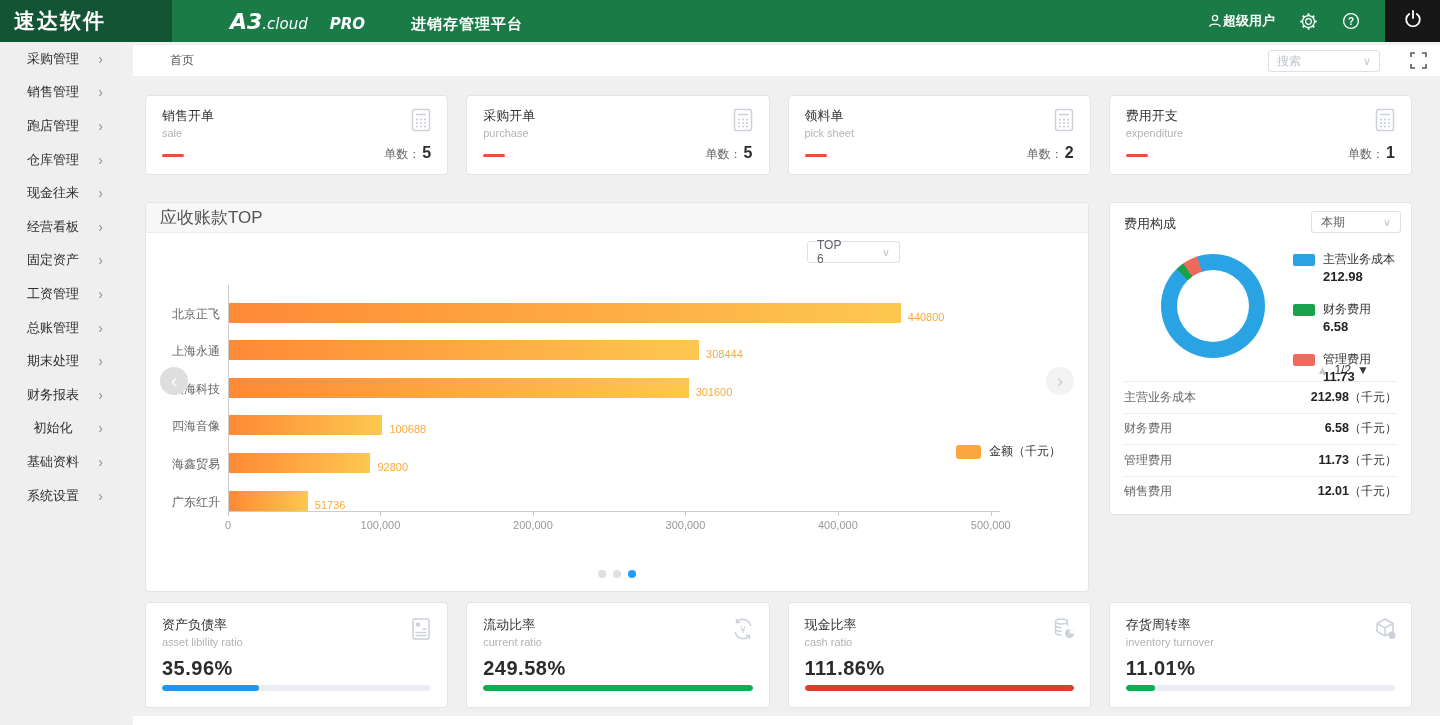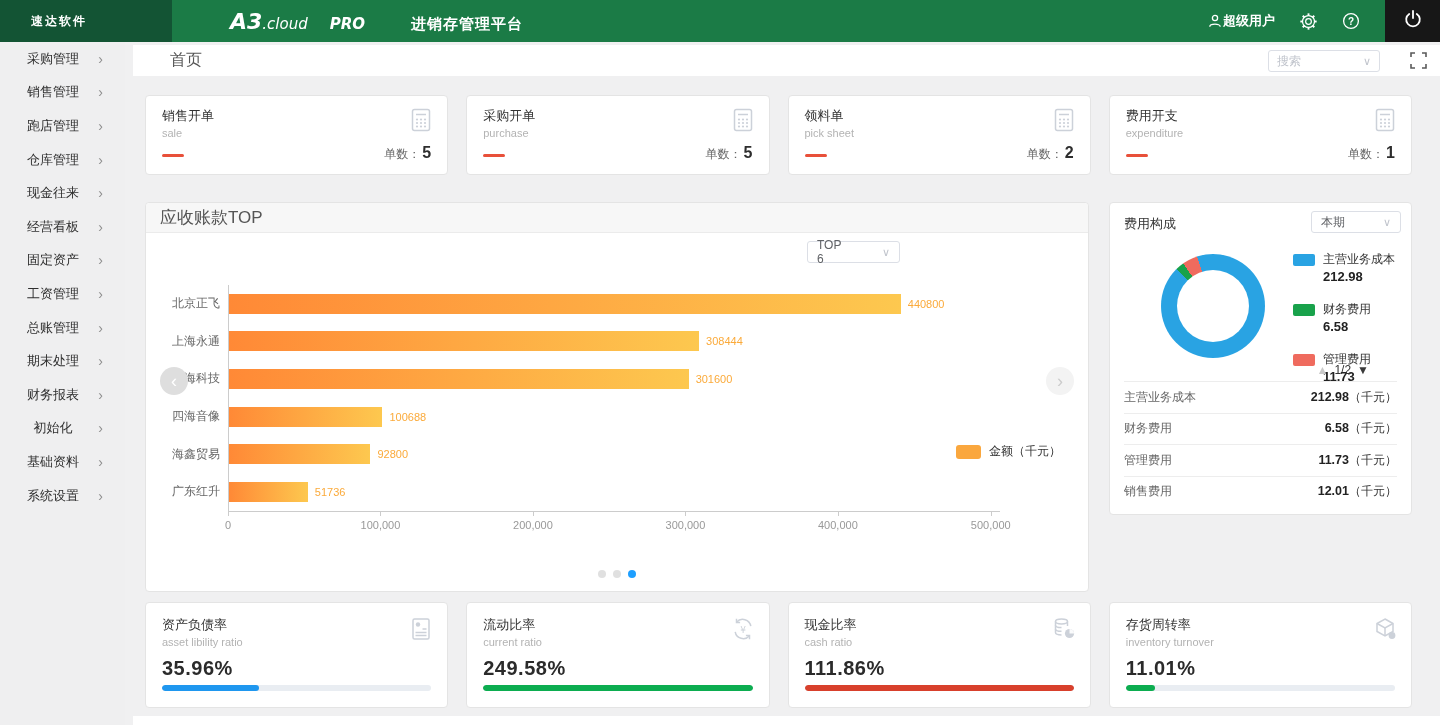--- a/index.html
+++ b/index.html
@@ -1,40 +1,40 @@
 <!DOCTYPE html>
 <html><head>
 <meta charset="utf-8">
 <style>
   * { margin:0; padding:0; box-sizing:border-box; }
   html,body { width:1440px; height:725px; overflow:hidden; font-family:"Liberation Sans","DejaVu Sans",sans-serif; background:#f0f0f1; }
 
   
   .header { position:absolute; left:0; top:0; width:1440px; height:42px; background:#1b7b46; display:flex; align-items:center; z-index:10; }
-  .logo-block { width:172px; height:42px; background:#135434; color:#fff; font-size:12px; font-weight:bold; letter-spacing:2px; display:flex; align-items:center; padding-left:31px; }
+  .logo-block { width:172px; height:42px; background:#135434; color:#fff; font-size:21px; font-weight:bold; letter-spacing:2px; display:flex; align-items:center; padding-left:14px; }
   .product { display:flex; align-items:baseline; color:#fff; margin-left:58px; }
   .product .a3 { font-size:22px; font-weight:800; font-style:italic; font-family:"DejaVu Sans",sans-serif; }
   .product .cloud { font-size:15px; font-weight:400; font-style:italic; font-family:"DejaVu Sans",sans-serif; }
   .product .pro { font-size:15px; font-weight:800; font-style:italic; margin-left:22px; font-family:"DejaVu Sans",sans-serif; }
   .product .platform { font-size:15px; font-weight:bold; margin-left:46px; letter-spacing:1px; }
   .header-right { position:absolute; right:80px; display:flex; align-items:center; gap:24px; color:#fff; }
   .user-chip { display:flex; align-items:center; font-size:13px; font-weight:bold; cursor:pointer; }
   .hicon { display:flex; align-items:center; cursor:pointer; }
   .power-block { position:absolute; right:0; top:0; width:55px; height:42px; background:#171717; display:flex; align-items:center; justify-content:center; cursor:pointer; }
 
   
   .sidebar { position:absolute; left:0; top:42px; width:125px; bottom:0; background:#efeff0; }
   .side-item { height:33.6px; display:flex; align-items:center; justify-content:space-between; padding:0 22px 0 27px; font-size:13px; color:#2f2f2f; cursor:pointer; }
   .side-item .lbl { display:inline-block; width:52px; text-align:center; white-space:nowrap; }
   .side-item .chev { color:#8f8f8f; font-size:14px; line-height:1; }
 
   
   .main { position:absolute; left:125px; top:42px; right:0; bottom:0; background:#f0f0f1; }
   .topbar { position:absolute; left:8px; right:0; top:3px; height:31px; background:#fff; display:flex; align-items:center; }
-  .crumb { margin-left:37px; font-size:16px; color:#555; }
+  .crumb { margin-left:37px; font-size:12px; color:#555; }
   .search-select { position:absolute; right:60px; top:5px; width:112px; height:22px; border:1px solid #dcdfe6; border-radius:3px; background:#fff; display:flex; align-items:center; padding:0 8px; font-size:12px; color:#c0c4cc; cursor:pointer; }
   .search-select .sel-chev { margin-left:auto; color:#c0c4cc; font-size:11px; }
   .fullscreen-btn { position:absolute; right:13px; top:7px; cursor:pointer; display:flex; }
 
   .stat-row { position:absolute; left:20px; right:28px; top:53px; height:80px; display:grid; grid-template-columns:repeat(4,1fr); gap:18px; }
   .stat-card { background:#fff; border:1px solid #e4e4e4; border-radius:4px; position:relative; padding:11px 16px; }
   .sc-title { font-size:13px; color:#333; }
   .sc-sub { font-size:11px; color:#b3b3b3; margin-top:2px; }
   .sc-dash { position:absolute; left:16px; bottom:17px; width:22px; height:3px; background:#e8503a; border-radius:2px; }
   .sc-count { position:absolute; right:16px; bottom:11px; font-size:12px; color:#666;margin-left:12px; }
@@ -42,21 +42,21 @@
   .calc-icon { position:absolute; right:13px; top:11px; }
 
   .mid-row { position:absolute; left:20px; right:28px; top:160px; height:390px; display:flex; gap:20px; }
 
   
   .chart-panel { flex:1; background:#fff; border:1px solid #e4e4e4; border-radius:4px; position:relative; }
   .cp-header { height:30px; background:#f7f7f7; border-bottom:1px solid #ebebeb; line-height:30px; padding-left:14px; font-size:17px; color:#555; border-radius:4px 4px 0 0; }
   .top-select { position:absolute; top:38px; right:188px; width:93px; height:22px; border:1px solid #dcdfe6; border-radius:3px; display:flex; align-items:center; padding:0 9px; font-size:12px; color:#606266; cursor:pointer; background:#fff;gap:40px; }
   .top-select .sel-chev { margin-left:auto; color:#c0c4cc; font-size:11px; }
   .plot { position:absolute; left:82px; top:82px; width:763px; border-left:1px solid #ccc; }
-  .bar-row { position:relative; height:37.6px; display:flex; align-items:center; }
+  .bar-row { position:relative; height:37.6px; display:flex; align-items:flex-end; }
   .bar-label { position:absolute; right:calc(100% + 9px); width:72px; text-align:right; font-size:12px; color:#666; white-space:nowrap; }
   .bar-fill { height:20px; background:linear-gradient(to right,#ff8936,#fdc84f); }
   .bar-value { font-size:11px; color:#fbaa3a; margin-left:7px; white-space:nowrap; }
   .axis { position:absolute; left:82px; top:308px; width:772px; border-top:1px solid #ccc; }
   .axis .tick { position:absolute; top:7px; transform:translateX(-50%); font-size:11px; color:#999; white-space:nowrap; }
   .axis .tickmark { position:absolute; top:0; width:1px; height:4px; background:#ccc; }
   .bar-legend { position:absolute; right:27px; top:240px; display:flex; align-items:center; gap:8px; }
   .bar-legend .sw { width:25px; height:14px; background:#faa73e; border-radius:3px; }
   .bar-legend .lt { font-size:12px; color:#333; }
   .nav-circle { position:absolute; top:164px; width:28px; height:28px; border-radius:50%; display:flex; align-items:center; justify-content:center; font-size:18px; cursor:pointer; user-select:none; }

